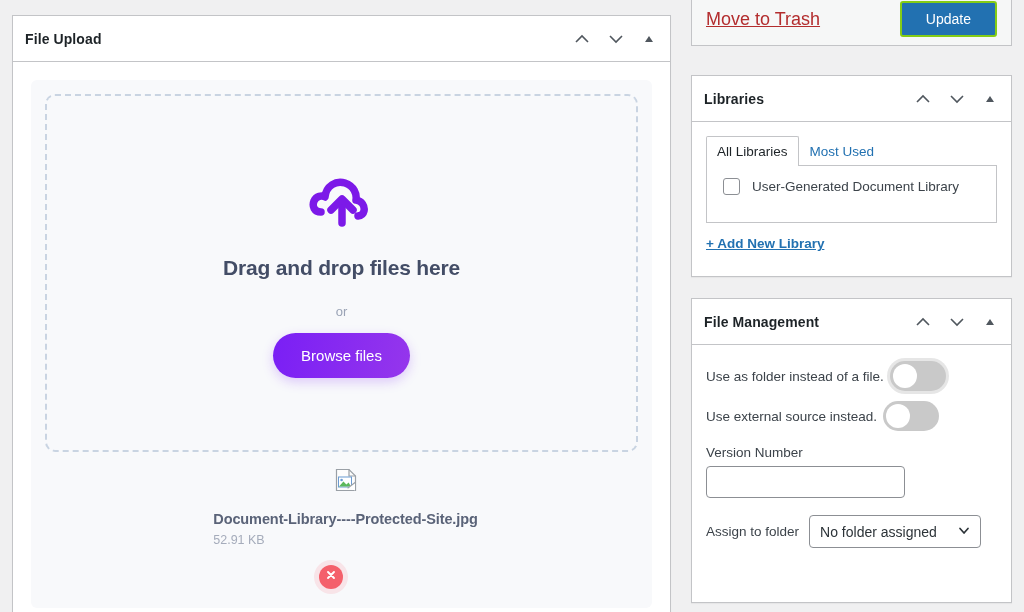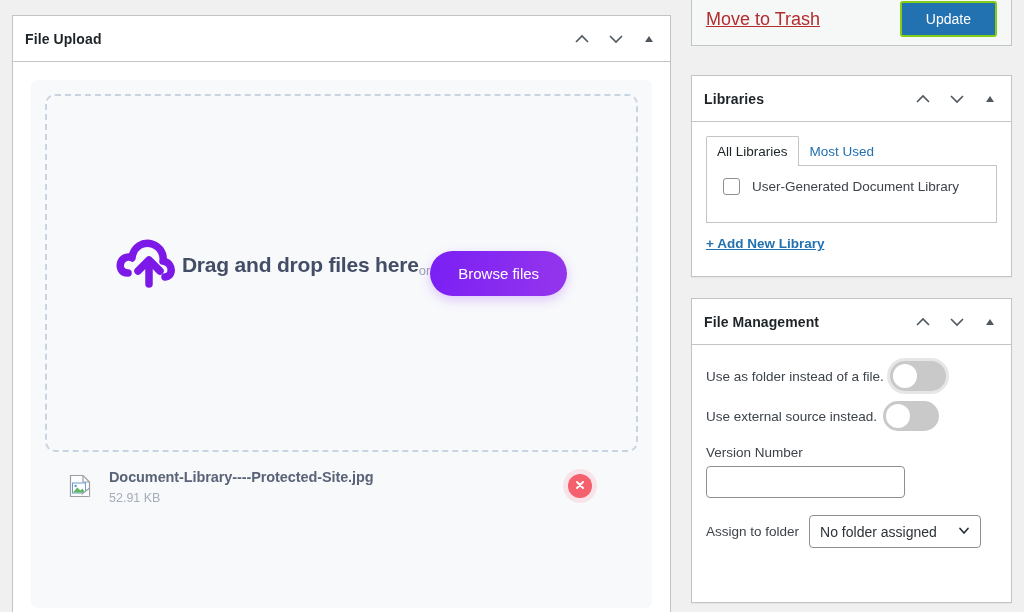--- a/index.html
+++ b/index.html
@@ -39,21 +39,21 @@
   .dz-outer {
     background: #f8f9fb;
     border-radius: 6px;
     height: 100%;
     padding: 14px;
   }
   .dz-inner {
     border: 2px dashed #c9d4e2;
     border-radius: 10px;
     height: 358px;
-    display: flex; flex-direction: row;
+    display: flex; flex-direction: column;
     align-items: center; justify-content: center;
   }
   .cloud { margin-bottom: 22px; }
   .dz-title {
     font-size: 21px; font-weight: bold; color: #434d66;
     letter-spacing: -.2px; margin-bottom: 16px;
   }
   .dz-or { font-size: 13px; color: #9aa3b5; margin-bottom: 14px; margin-top: 8px; }
   .browse-btn {
     border: 0; cursor: pointer;
@@ -63,20 +63,21 @@
     color: #fff; font-size: 15px; font-weight: normal;
     font-family: "Liberation Sans", sans-serif;
     box-shadow: 0 4px 12px rgba(122,31,245,.22);
   }
 
   
   .file-row {
     display: flex; align-items: center;
     padding: 16px 16px 6px 24px;
     gap: 18px;
+    flex-direction: column;
   }
   .file-thumb {
     width: 22px; height: 24px; flex: 0 0 auto;
     position: relative;
   }
   .file-meta { flex: 1 1 auto; }
   .file-name {
     font-size: 14.5px; font-weight: bold; color: #5a6378;
     letter-spacing: -.1px; line-height: 1.3;
   }

